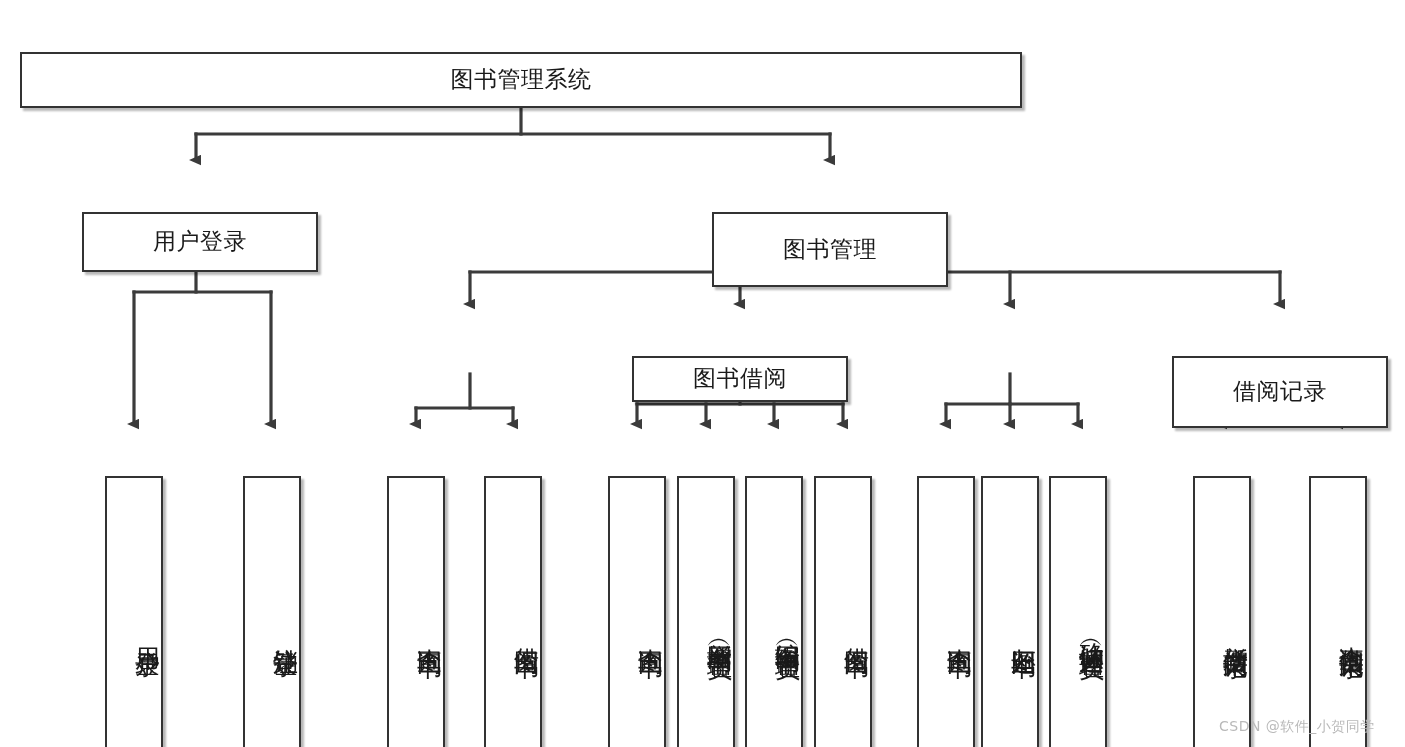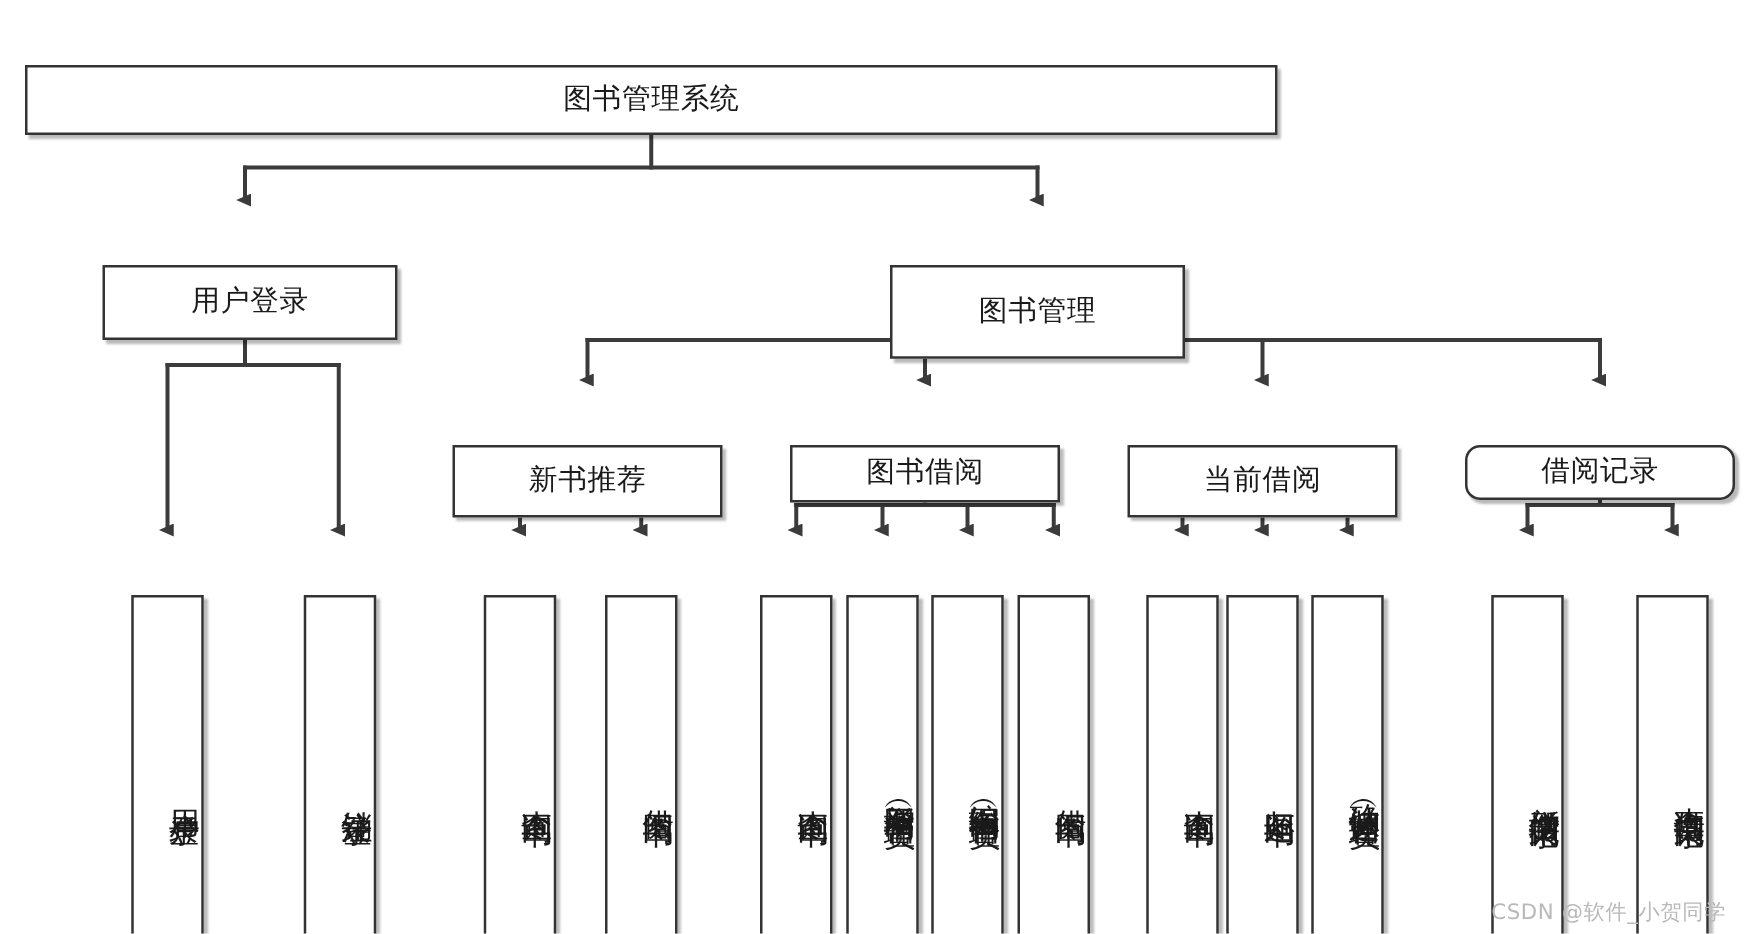--- a/index.html
+++ b/index.html
@@ -52,24 +52,25 @@
     justify-content: center;
     white-space: nowrap;
   }
   .node.vert .vtext {
     writing-mode: vertical-rl;
     text-orientation: upright;
     display: block;
   }
   .watermark {
     position: absolute;
-    font-size: 17px;
+    font-size: 14px;
     color: #b9b9b9;
     white-space: nowrap;
     letter-spacing: 0.5px;
+    padding-left: 26px;
   }
 </style>
 </head>
 <body>
 
 <div id="canvas">
 
   <svg id="edges" viewBox="0 0 1405 747">
     <defs>
       <marker id="arrow" markerWidth="12" markerHeight="12" refX="5.2" refY="5" orient="auto" markerUnits="userSpaceOnUse">
@@ -125,33 +126,27 @@
   </div>
 
   <div class="node horiz" style="left:82px; top:172px; width:236px; height:60px;">
     <span>用户登录</span>
   </div>
 
   <div class="node horiz" style="left:712px; top:172px; width:236px; height:75px;">
     <span>图书管理</span>
   </div>
 
-  <div class="node horiz" style="left:362px; top:316px; width:216px; height:58px;">
-    <span>新书推荐</span>
-  </div>
 
   <div class="node horiz" style="left:632px; top:316px; width:216px; height:46px;">
     <span>图书借阅</span>
   </div>
 
-  <div class="node horiz" style="left:902px; top:316px; width:216px; height:58px;">
-    <span>当前借阅</span>
-  </div>
-
-  <div class="node horiz" style="left:1172px; top:316px; width:216px; height:44px;border-radius:12px;">
+
+  <div class="node horiz" style="left:1172px; top:316px; width:216px; height:72px;">
     <span>借阅记录</span>
   </div>
 
   <div class="node vert" style="left:105px; top:436px; width:58px; height:298px;">
     <span class="vtext">用户登录</span>
   </div>
 
   <div class="node vert" style="left:243px; top:436px; width:58px; height:298px;">
     <span class="vtext">注销登录</span>
   </div>

